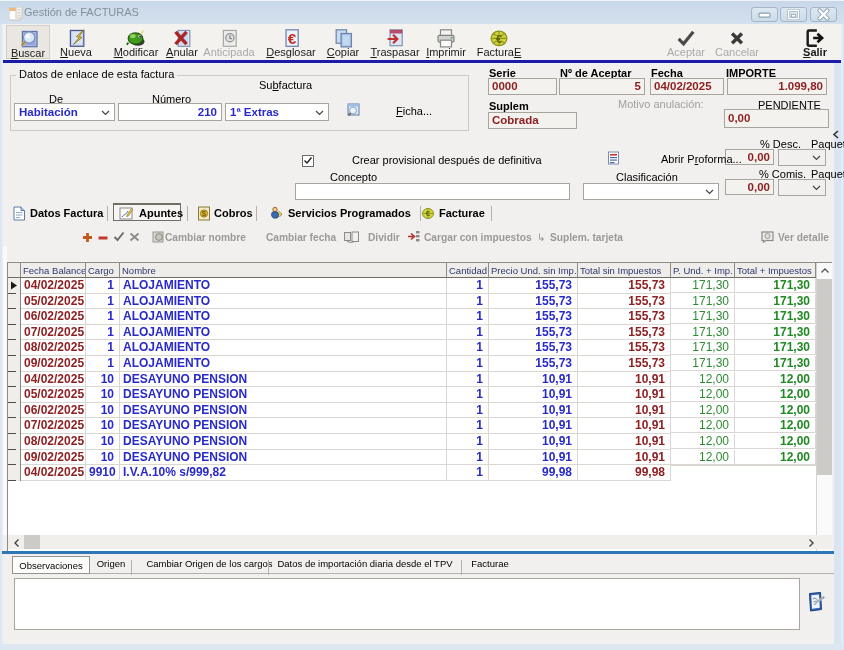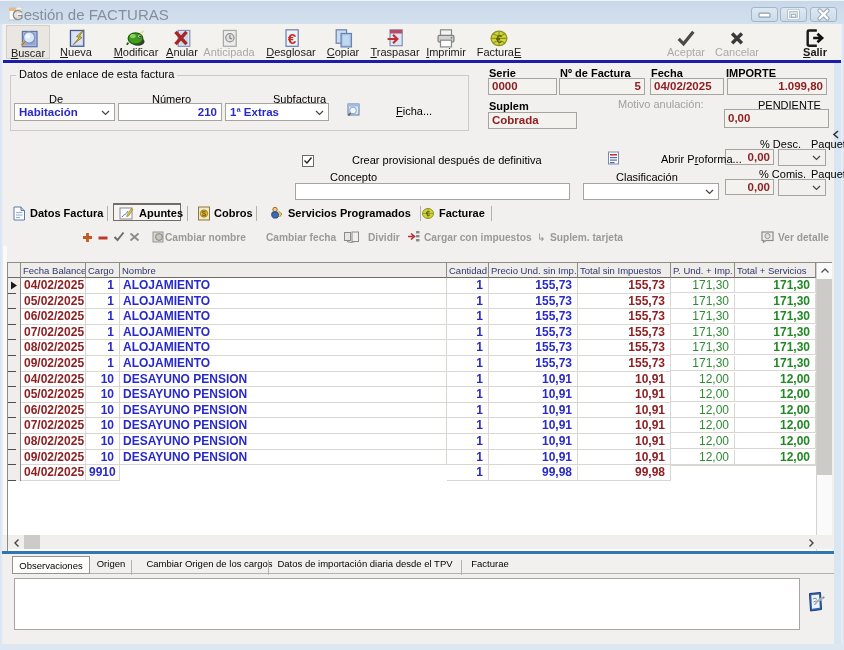--- a/index.html
+++ b/index.html
@@ -1,21 +1,21 @@
 <!DOCTYPE html>
 <html><head><meta charset="utf-8">
 <style>
   html,body{margin:0;padding:0;}
   *{box-sizing:border-box;}
   body{width:844px;height:650px;overflow:hidden;font-family:"Liberation Sans",sans-serif;}
   .abs{position:absolute;}
   #win{position:relative;width:844px;height:650px;background:#f2f0ee;overflow:hidden;}
   
   #title{left:0;top:0;width:844px;height:24px;background:linear-gradient(#c9d8e9,#d3e0ee);border-top:1px solid #eff4f9;}
-  #title .txt{left:12px;top:5px;font-size:15px;color:#848f9a;}
+  #title .txt{left:24px;top:5px;font-size:11px;color:#848f9a;}
   .tbtn{top:6px;height:15px;border:1px solid #a3b6c8;border-radius:3px;background:linear-gradient(#dde8f2,#ccdbe9);}
   .tbtn svg{display:block;margin:auto;}
   
   #toolbar{left:0;top:24px;width:844px;height:36px;background:#f4f2ef;}
   .tbut{position:absolute;top:1px;height:34px;text-align:center;font-size:11px;color:#1a1a1a;}
   .tbut .ic{display:block;margin:0 auto;margin-top:3px;transform:scale(1.22);transform-origin:center top;}
   .tbut .lb{display:block;margin-top:1px;}
   .tbut u{text-decoration:underline;}
   .gray{color:#a9a9a9;}
   #navline{left:3px;top:60px;width:838px;height:3px;background:#1c1caa;}
@@ -195,21 +195,21 @@
   <div class="abs" id="client"></div>
   <div class="abs" id="rstrip"></div>
   <div class="abs" style="left:0;top:24px;width:3px;height:626px;background:linear-gradient(90deg,#d7e3f0,#e9eff7);"></div>
   <div class="abs" style="left:841px;top:24px;width:3px;height:626px;background:linear-gradient(90deg,#e9eff7,#d7e3f0);"></div>
   <div class="abs" style="left:3px;top:246px;width:4px;height:289px;background:#fbfaf9;"></div>
 
   <div class="abs" style="left:10px;top:75px;width:459px;height:56px;border:1px solid #cdc9c4;"></div>
   <div class="abs lbl" style="left:16px;top:69px;background:#f2f0ee;padding:0 3px;">Datos de enlace de esta factura</div>
   <div class="abs lbl" style="left:16px;top:94px;"><u>D</u>e</div>
   <div class="abs lbl" style="left:119px;top:94px;">Nú<u>m</u>ero</div>
-  <div class="abs lbl" style="left:226px;top:94px;margin-left:14px;">Su<u>b</u>factura</div>
+  <div class="abs lbl" style="left:226px;top:80px;">Su<u>b</u>factura</div>
   <div class="abs wfld combo" style="left:14px;top:103px;width:101px;height:18px;">
     <span class="abs" style="left:4px;top:2px;font-size:11.5px;font-weight:bold;color:#2829cb;">Habitación</span>
     <svg class="chev" style="right:4px;top:6px;" width="9" height="6" viewBox="0 0 9 6">
         <path d="M1 1 L4.5 4.5 L8 1" stroke="#444" stroke-width="1.2" fill="none"></path>
       </svg>
   </div>
   <div class="abs wfld" style="left:118px;top:103px;width:104px;height:18px;">
     <span class="abs" style="right:4px;top:2px;font-size:11.5px;font-weight:bold;color:#2829cb;">210</span>
   </div>
   <div class="abs wfld combo" style="left:225px;top:103px;width:104px;height:18px;">
@@ -220,21 +220,21 @@
   </div>
   <svg class="abs" style="left:346px;top:103px;" width="14" height="14" viewBox="0 0 14 14">
       <rect x="2" y="1" width="11" height="11" fill="#dce8f4" stroke="#5a7ba8"></rect>
       <rect x="2" y="1" width="11" height="2.5" fill="#9dbbdc"></rect>
       <circle cx="7" cy="7.5" r="3.4" fill="#eef4fb" stroke="#8ba3be"></circle>
       <path d="M4.5 10 L2.5 12.5" stroke="#6b6257" stroke-width="1.8"></path>
     </svg>
   <div class="abs lbl" style="left:363px;top:106px;"><u>F</u>icha...</div>
 
   <div class="abs lblb" style="left:489px;top:68px;">Serie</div>
-  <div class="abs lblb" style="left:560px;top:68px;">Nº de Factura</div>
+  <div class="abs lblb" style="left:560px;top:68px;">Nº de Aceptar</div>
   <div class="abs lblb" style="left:651px;top:68px;">Fecha</div>
   <div class="abs lblb" style="left:726px;top:68px;">IMPORTE</div>
   <div class="abs fld" style="left:488px;top:78px;width:69px;height:17px;">0000</div>
   <div class="abs fld right" style="left:559px;top:78px;width:86px;height:17px;">5</div>
   <div class="abs fld" style="left:650px;top:78px;width:74px;height:17px;">04/02/2025</div>
   <div class="abs fld right" style="left:727px;top:78px;width:100px;height:17px;">1.099,80</div>
   <div class="abs lblb" style="left:489px;top:101px;">Suplem</div>
   <div class="abs lbl" style="left:585px;top:99px;color:#a2a09d;">Motivo anulación:</div>
   <div class="abs lbl" style="left:725px;top:100px;">PENDIENTE</div>
   <div class="abs fld" style="left:488px;top:112px;width:89px;height:17px;">Cobrada</div>
@@ -365,21 +365,21 @@
 
   <div class="abs" id="grid">
     <div class="hcell" style="left:0;width:13px;"></div>
     <div class="hcell" style="left:13px;width:65px;">Fecha Balance</div>
     <div class="hcell" style="left:78px;width:34px;">Cargo</div>
     <div class="hcell" style="left:112px;width:327px;">Nombre</div>
     <div class="hcell" style="left:439px;width:42px;">Cantidad</div>
     <div class="hcell" style="left:481px;width:89px;">Precio Und. sin Imp.</div>
     <div class="hcell" style="left:570px;width:93px;">Total sin Impuestos</div>
     <div class="hcell" style="left:663px;width:64px;">P. Und. + Imp.</div>
-    <div class="hcell" style="left:727px;width:81px;">Total + Servicios</div>
+    <div class="hcell" style="left:727px;width:81px;">Total + Impuestos</div>
 <div class="grow" style="left:0;top:15px;width:808px;height:16px;">
 <div class="ind" style="height:16px;">
           <svg class="abs" style="left:2px;top:3px;" width="8" height="9" viewBox="0 0 8 9">
             <path d="M1 0.5 L7 4.5 L1 8.5 Z" fill="#1a1a1a"></path>
           </svg>
         </div>
 <div class="gc dt" style="left:13px;width:65px;height:16px;">04/02/2025</div>
 <div class="gc bl right" style="left:78px;width:34px;height:16px;">1</div>
 <div class="gc bl" style="left:112px;width:327px;height:16px;">ALOJAMIENTO</div>
 <div class="gc bl right" style="left:439px;width:42px;height:16px;">1</div>
@@ -506,20 +506,21 @@
 <div class="gc bl right" style="left:439px;width:42px;height:15px;">1</div>
 <div class="gc bl right" style="left:481px;width:89px;height:15px;">10,91</div>
 <div class="gc dt right" style="left:570px;width:93px;text-align:right;height:15px;">10,91</div>
 <div class="gc gr" style="left:663px;width:64px;">12,00</div>
 <div class="gc grb" style="left:727px;width:81px;">12,00</div>
 </div>
 <div class="grow" style="left:0;top:202px;width:808px;height:16px;">
 <div class="ind" style="height:16px;"></div>
 <div class="gc dt" style="left:13px;width:65px;height:16px;">04/02/2025</div>
 <div class="gc bl right" style="left:78px;width:34px;height:16px;">9910</div>
+<div class="gc bl" style="left:112px;width:327px;height:16px;">I.V.A.10% s/999,82</div>
 <div class="gc bl right" style="left:439px;width:42px;height:16px;">1</div>
 <div class="gc bl right" style="left:481px;width:89px;height:16px;">99,98</div>
 <div class="gc dt right" style="left:570px;width:93px;text-align:right;height:16px;">99,98</div>
 <div class="gc" style="left:663px;width:64px;background:#eceae7;"></div>
 <div class="gc" style="left:727px;width:81px;background:#eceae7;"></div>
 </div>
 
     <div class="abs" style="left:808px;top:0;width:1px;height:288px;background:#d5d2cd;"></div>
     <div class="abs" style="left:809px;top:0;width:15px;height:288px;background:#fafafa;">
       <svg class="abs" style="left:4px;top:5px;" width="8" height="5" viewBox="0 0 8 5">

